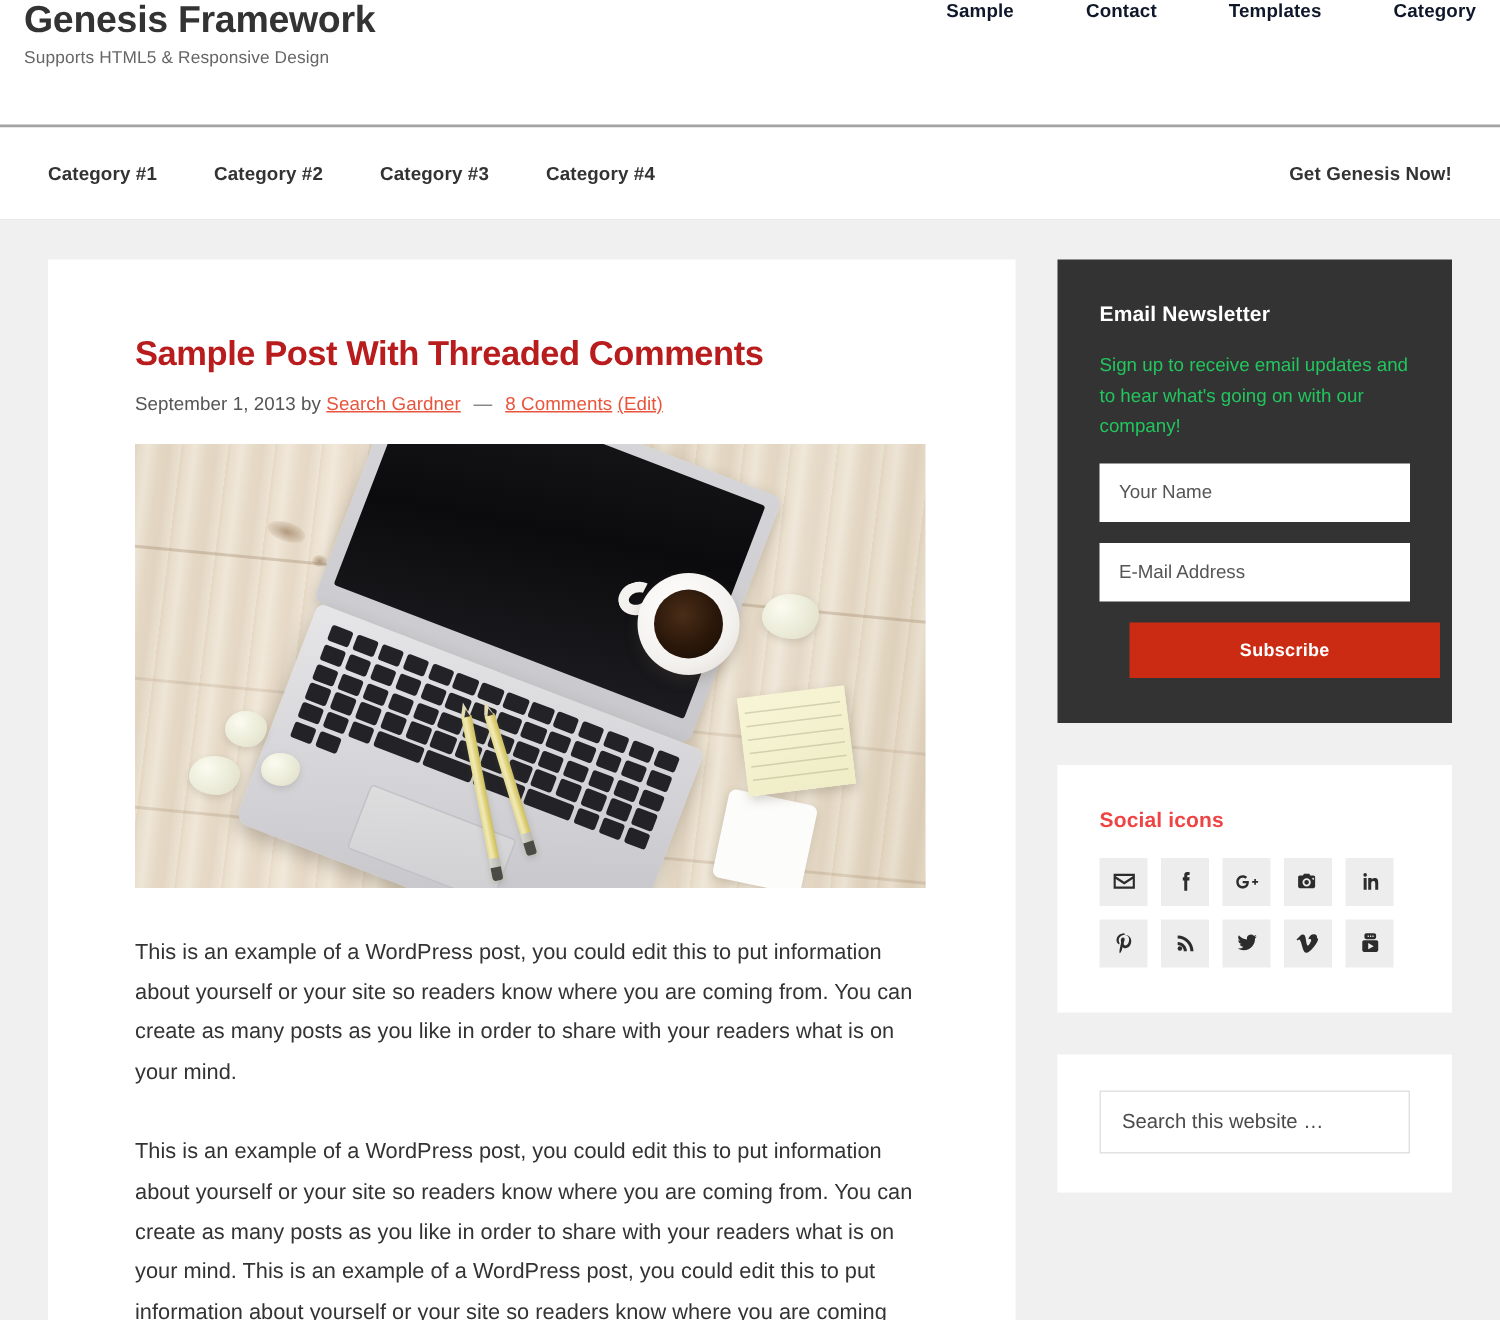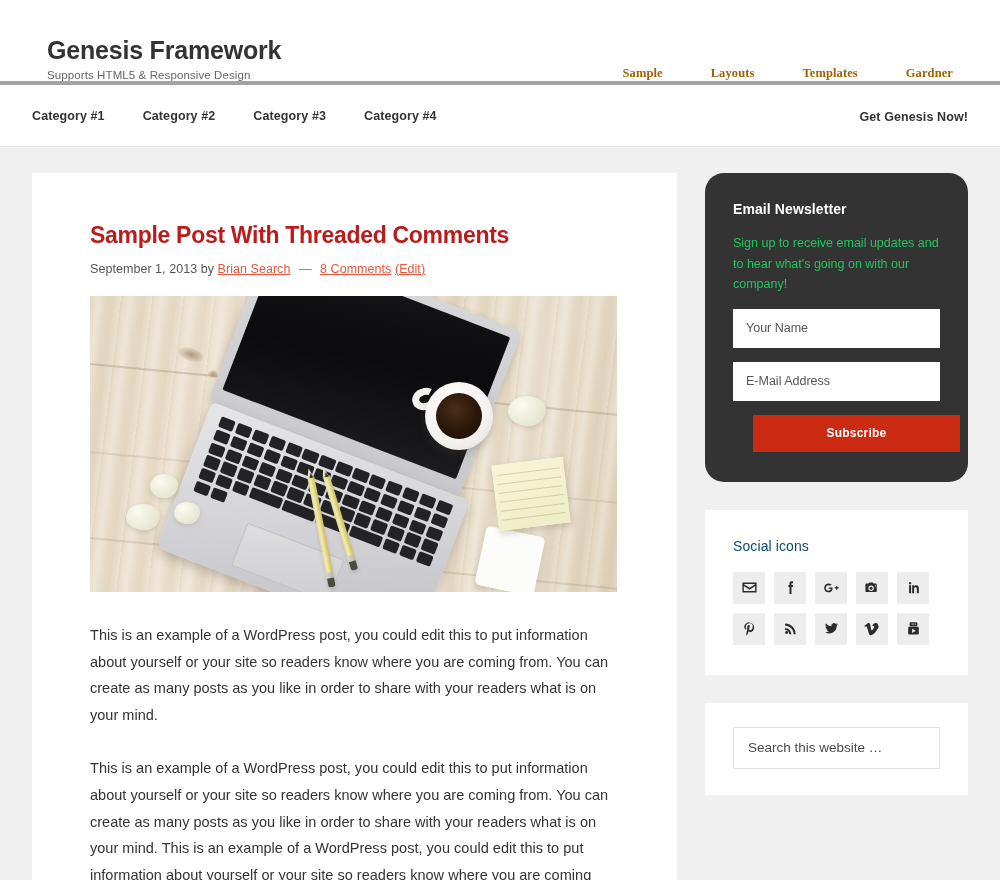--- a/index.html
+++ b/index.html
@@ -8,24 +8,24 @@
     background: #f0f0f0;
     font-family: "Liberation Sans", sans-serif;
     color: #333;
     overflow: hidden;
   }
 
   
   .site-header {
     background: #fff;
     height: 85px;
-    border-bottom: 4px solid #a3a3a3;
+    border-bottom: 2px solid #a3a3a3;
     display: flex;
-    align-items: flex-end;
-    padding: 0 47px;
+    align-items: flex-start;
+    padding: 0 16px;
   }
   .title-area { flex: 0 0 auto; }
   .site-title {
     font-size: 25px;
     font-weight: bold;
     color: #333;
     letter-spacing: -0.2px;
     line-height: 1.1;
   }
   .site-description {
@@ -36,25 +36,24 @@
   }
   .header-nav {
     margin-left: auto;
     display: flex;
     align-items: center;
     gap: 0;
   }
   .header-nav a {
     font-size: 12.5px;
     font-weight: bold;
-    color: #a16207;
+    color: #0f172a;
     text-decoration: none;
     padding: 0 24px;
     letter-spacing: 0.1px;
-    font-family: Liberation Serif, serif;
   }
   .header-nav a:last-child { padding-right: 0; }
 
   
   .nav-secondary {
     background: #fff;
     height: 62px;
     border-bottom: 1px solid #e8e8e8;
     display: flex;
     align-items: center;
@@ -312,21 +311,20 @@
     margin-top: 26px;
     letter-spacing: 0.02px;
   }
   .entry-content p:first-child { margin-top: 30px; }
 
   
   .widget { margin-bottom: 28px; }
   .widget-newsletter {
     background: #333;
     padding: 28px 28px 30px 28px;
-    border-radius: 19px;
   }
   .widget-newsletter .widget-title {
     color: #fff;
     font-size: 14px;
     font-weight: bold;
     letter-spacing: 0.1px;
   }
   .widget-newsletter p {
     color: #22c55e;
     font-size: 12.5px;
@@ -359,23 +357,23 @@
     cursor: pointer;
     letter-spacing: 0.2px;
     margin-left: 20px;
   }
 
   .widget-white {
     background: #fff;
     padding: 28px 28px 30px 28px;
   }
   .widget-white .widget-title {
-    color: #0c4a6e;
+    color: #ef4444;
     font-size: 14px;
-    font-weight: normal;
+    font-weight: bold;
     letter-spacing: 0.1px;
   }
   .social-grid {
     margin-top: 18px;
     display: grid;
     grid-template-columns: repeat(5, 32px);
     grid-auto-rows: 32px;
     gap: 9px;
   }
   .social-icon {
@@ -404,23 +402,23 @@
 </head>
 <body>
 
 <header class="site-header">
   <div class="title-area">
     <div class="site-title">Genesis Framework</div>
     <div class="site-description">Supports HTML5 &amp; Responsive Design</div>
   </div>
   <nav class="header-nav">
     <a href="#">Sample</a>
-    <a href="#">Layouts</a>
+    <a href="#">Contact</a>
     <a href="#">Templates</a>
-    <a href="#">Gardner</a>
+    <a href="#">Category</a>
   </nav>
 </header>
 
 <nav class="nav-secondary">
   <div class="nav-left">
     <a href="#">Category #1</a>
     <a href="#">Category #2</a>
     <a href="#">Category #3</a>
     <a href="#">Category #4</a>
   </div>
@@ -431,21 +429,21 @@
 
 <div class="site-inner">
 
   <main class="content">
     <article>
       <h1 class="entry-title">Sample Post With Threaded Comments</h1>
 
       <div class="entry-meta">
         <span>September 1, 2013</span>
         <span>by</span>
-        <a href="#">Brian Search</a>
+        <a href="#">Search Gardner</a>
         <span class="sep">—</span>
         <a href="#">8 Comments</a>
         <a href="#">(Edit)</a>
       </div>
 
       <div class="featured-image">
         <div class="wood-seam" style="top:62px; transform: rotate(5.5deg);"></div>
         <div class="wood-seam" style="top:150px; transform: rotate(5.5deg); opacity:.55;"></div>
         <div class="wood-seam" style="top:236px; transform: rotate(5.5deg); opacity:.7;"></div>
         <div class="wood-knot" style="left:88px; top:52px; width:26px; height:13px; transform:rotate(18deg);"></div>

